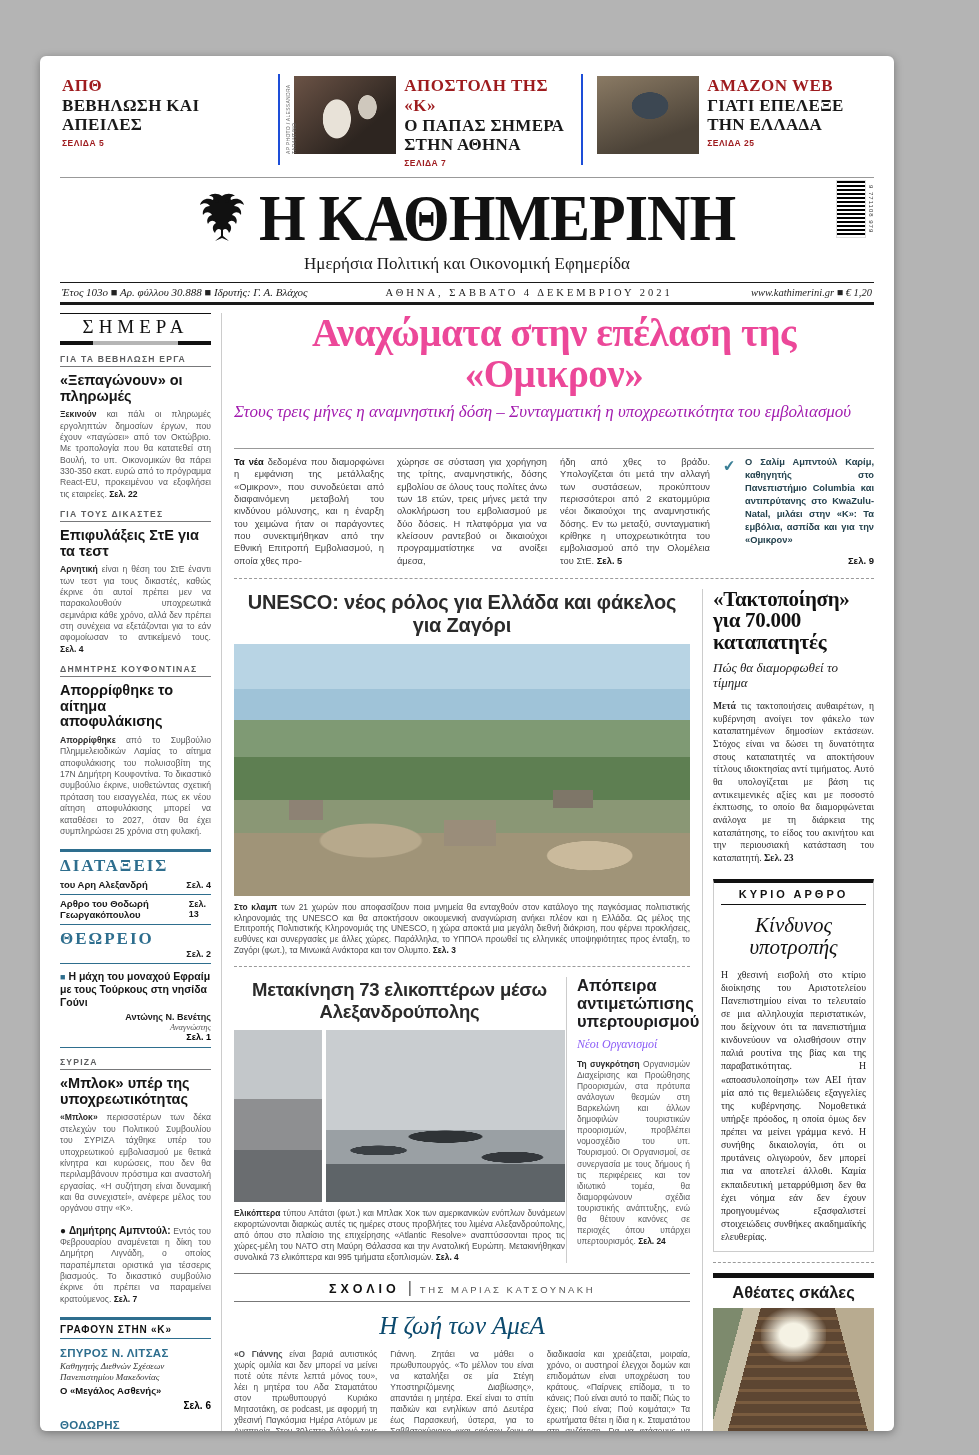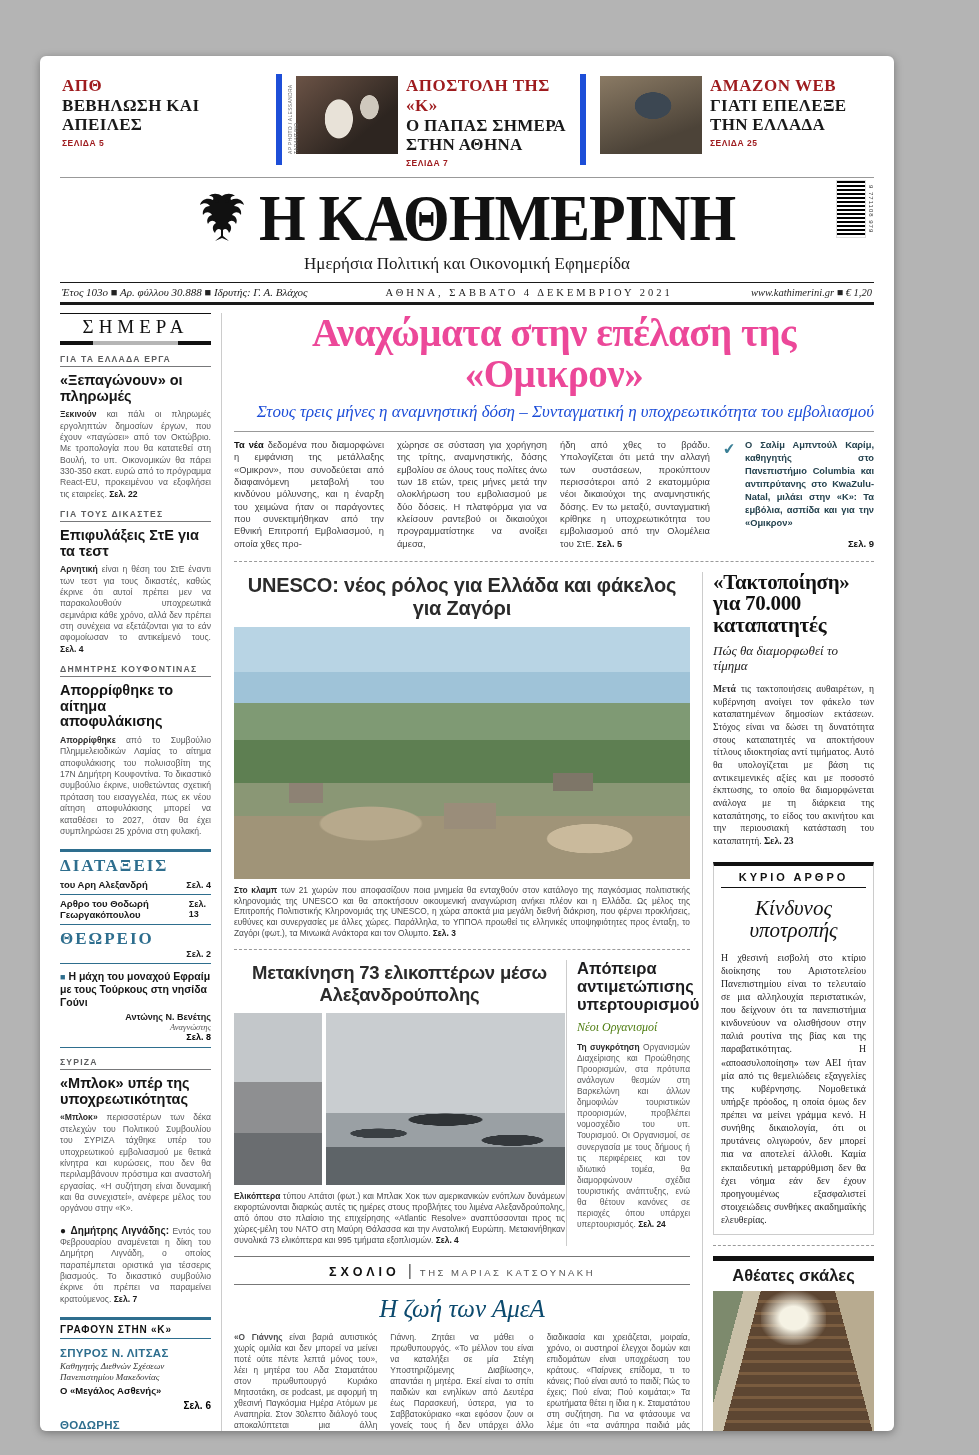--- a/index.html
+++ b/index.html
@@ -4,21 +4,21 @@
 <style>
   * { margin:0; padding:0; box-sizing:border-box; }
   html,body { background:#b4b4b4; font-family:"Liberation Sans",sans-serif; }
   .page { position:relative; width:979px; height:1455px; background:#b4b4b4; margin:0 auto; overflow:hidden; }
   .sheet { position:absolute; left:40px; top:56px; width:854px; height:1375px; background:#fff;
            border-radius:6px; box-shadow:0 2px 8px rgba(0,0,0,.35); padding:18px 20px 14px; overflow:hidden; }
 
   
   .promos { display:flex; align-items:stretch; border-bottom:1px solid #999; padding-bottom:12px; height:104px; }
   .promo { display:flex; gap:8px; align-items:flex-start; padding:2px 14px; }
-  .promo + .promo { border-left:6px solid #1d4ed8; }
+  .promo + .promo { border-left:2px solid #1d4ed8; }
   .promo-kicker { font-family:"Liberation Serif",serif; font-weight:bold; color:#9e1b1e; font-size:17px; letter-spacing:.5px; }
   .promo-title  { font-family:"Liberation Serif",serif; font-weight:bold; color:#1a1a1a; font-size:17px; line-height:1.12; letter-spacing:.3px; max-width:170px; }
   .promo-page   { font-size:8.5px; font-weight:bold; color:#9e1b1e; margin-top:4px; letter-spacing:.5px; }
   .promo-photo { width:102px; height:78px; flex:none; position:relative; }
   .photo-credit { position:absolute; left:-9px; top:2px; font-size:5px; color:#666; writing-mode:vertical-rl; transform:rotate(180deg); letter-spacing:.3px; }
   .pope   { background:radial-gradient(ellipse 36px 50px at 42% 55%, #e8e2d8 0 38%, transparent 40%),
             radial-gradient(ellipse 20px 26px at 72% 40%, #cfc8bd 0 45%, transparent 48%),
             linear-gradient(140deg,#6b5346,#2d2520 70%); }
   .amazon { background:radial-gradient(ellipse 30px 22px at 52% 38%, #3c4752 0 60%, transparent 62%),
             linear-gradient(160deg,#8a7a64,#4c4338 75%); }
@@ -69,21 +69,21 @@
   .bullet-item .bname { font-size:10px; font-weight:bold; color:#1a1a1a; }
   .grafoun-hd { border-top:3px solid #2e6e8e; margin-top:12px; padding:4px 0 3px; font-size:10px; font-weight:bold; letter-spacing:.8px; color:#111; border-bottom:1px solid #2e6e8e; }
   .author-blk { margin-top:8px; }
   .author-name { font-size:11.5px; font-weight:bold; color:#2e6e8e; letter-spacing:.3px; }
   .author-role { font-family:"Liberation Serif",serif; font-style:italic; font-size:9px; color:#333; line-height:1.25; margin:2px 0; }
   .author-piece { font-size:9.5px; font-weight:bold; color:#111; line-height:1.2; }
   .author-page { text-align:right; font-size:10px; font-weight:bold; margin-top:3px; }
 
   
   .lead-head { font-family:"Liberation Serif",serif; font-size:39px; color:#ec4899; text-align:center; letter-spacing:-.5px; line-height:1.05; }
-  .lead-sub { font-family:"Liberation Serif",serif; font-style:italic; font-size:17px; color:#1d4ed8; text-align:right; margin:7px 0 9px; }
+  .lead-sub { font-family:"Liberation Serif",serif; font-style:italic; font-size:17px; color:#a21caf; text-align:left; margin:7px 0 26px; }
   .lead-cols { display:flex; gap:13px; border-top:1px solid #999; padding-top:7px; }
   .lead-col { flex:1.07; font-size:9.3px; color:#3f3f41; line-height:1.33; text-align:justify; }
   .lead-col b.lead { color:#111; }
   .hl-col { flex:.92; position:relative; padding-left:22px; }
   .hl-text { font-size:9.3px; font-weight:bold; color:#24424e; line-height:1.4; }
   .check { position:absolute; left:0; top:0; color:#3a7f96; font-size:15px; transform:rotate(-6deg); }
   .hl-page { text-align:right; font-size:9.5px; font-weight:bold; color:#111; margin-top:8px; }
   .dashes { border-top:1.5px dashed #9a9a9a; margin:10px 0; }
 
   
@@ -197,21 +197,21 @@
 
     <div class="main">
 
       <div class="sidebar">
         <div class="simera-wrap">
           <div class="simera">ΣΗΜΕΡΑ</div>
           <div class="simera-bar"></div>
         </div>
 
         <div>
-          <div class="kicker">ΓΙΑ ΤΑ ΕΛΛΑΔΑ ΕΡΓΑ</div>
+          <div class="kicker">ΓΙΑ ΤΑ ΒΕΒΗΛΩΣΗ ΕΡΓΑ</div>
           <div class="sb-title">«Ξεπαγώνουν» οι πληρωμές</div>
           <div class="sb-body"><b class="lead">Ξεκινούν</b><span> και πάλι οι πληρωμές εργοληπτών δημοσίων έργων, που έχουν «παγώσει» από τον Οκτώβριο. Με τροπολογία που θα κατατεθεί στη Βουλή, το υπ. Οικονομικών θα πάρει 330-350 εκατ. ευρώ από το πρόγραμμα React-EU, προκειμένου να εξοφλήσει τις εταιρείες. </span><span class="pg">Σελ. 22</span></div>
         </div>
 
         <div>
           <div class="kicker">ΓΙΑ ΤΟΥΣ ΔΙΚΑΣΤΕΣ</div>
           <div class="sb-title">Επιφυλάξεις ΣτΕ για τα τεστ</div>
           <div class="sb-body"><b class="lead">Αρνητική</b><span> είναι η θέση του ΣτΕ έναντι των τεστ για τους δικαστές, καθώς έκρινε ότι αυτοί πρέπει μεν να παρακολουθούν υποχρεωτικά σεμινάρια κάθε χρόνο, αλλά δεν πρέπει στη συνέχεια να εξετάζονται για το εάν αφομοίωσαν το αντικείμενό τους. </span><span class="pg">Σελ. 4</span></div>
         </div>
 
@@ -235,31 +235,31 @@
 
         <div style="padding:4px 0 4px; border-bottom:1.5px solid #2e6e8e;">
           <div class="blue-title">ΘΕΩΡΕΙΟ</div>
           <div style="text-align:right;" class="bb-page">Σελ. 2</div>
         </div>
 
         <div class="letter">
           <div class="letter-title"><span class="sq">■</span><span>Η μάχη του μοναχού Εφραίμ με τους Τούρκους στη νησίδα Γούνι</span></div>
           <div class="letter-author">Αντώνης Ν. Βενέτης</div>
           <div class="letter-role">Αναγνώστης</div>
-          <div class="letter-page">Σελ. 8</div>
+          <div class="letter-page">Σελ. 1</div>
         </div>
 
         <div>
           <div class="kicker">ΣΥΡΙΖΑ</div>
           <div class="sb-title">«Μπλοκ» υπέρ της υποχρεωτικότητας</div>
           <div class="sb-body"><b class="lead">«Μπλοκ»</b><span> περισσοτέρων των δέκα στελεχών του Πολιτικού Συμβουλίου του ΣΥΡΙΖΑ τάχθηκε υπέρ του υποχρεωτικού εμβολιασμού με θετικά κίνητρα και κυρώσεις, που δεν θα περιλαμβάνουν πρόστιμα και αναστολή εργασίας. «Η συζήτηση είναι δυναμική και θα συνεχιστεί», ανέφερε μέλος του οργάνου στην «Κ».</span></div>
         </div>
 
         <div class="bullet-item">
-          <span class="bname">● Δημήτρης Λιγνάδης:</span><span> Εντός του Φεβρουαρίου αναμένεται η δίκη του Δημήτρη Λιγνάδη, ο οποίος παραπέμπεται οριστικά για τέσσερις βιασμούς. Το δικαστικό συμβούλιο έκρινε ότι πρέπει να παραμείνει κρατούμενος. </span><span class="pg">Σελ. 7</span>
+          <span class="bname">● Δημήτρης Αμπντούλ:</span><span> Εντός του Φεβρουαρίου αναμένεται η δίκη του Δημήτρη Λιγνάδη, ο οποίος παραπέμπεται οριστικά για τέσσερις βιασμούς. Το δικαστικό συμβούλιο έκρινε ότι πρέπει να παραμείνει κρατούμενος. </span><span class="pg">Σελ. 7</span>
         </div>
 
         <div class="grafoun-hd">ΓΡΑΦΟΥΝ ΣΤΗΝ «Κ»</div>
 
         <div class="author-blk">
           <div class="author-name">ΣΠΥΡΟΣ Ν. ΛΙΤΣΑΣ</div>
           <div class="author-role">Καθηγητής Διεθνών Σχέσεων Πανεπιστημίου Μακεδονίας</div>
           <div class="author-piece">Ο «Μεγάλος Ασθενής»</div>
           <div class="author-page">Σελ. 6</div>
         </div>
@@ -305,21 +305,21 @@
               <div style="flex:1;">
                 <div class="art-head" style="font-size:18.5px;">Μετακίνηση 73 ελικοπτέρων μέσω Αλεξανδρούπολης</div>
                 <div class="heli-wrap">
                   <div class="heli heli-left"></div>
                   <div class="heli"></div>
                 </div>
                 <div class="cap"><b class="lead">Ελικόπτερα</b><span> τύπου Απάτσι (φωτ.) και Μπλακ Χοκ των αμερικανικών ενόπλων δυνάμεων εκφορτώνονται διαρκώς αυτές τις ημέρες στους προβλήτες του λιμένα Αλεξανδρούπολης, από όπου στο πλαίσιο της επιχείρησης «Atlantic Resolve» αναπτύσσονται προς τις χώρες-μέλη του ΝΑΤΟ στη Μαύρη Θάλασσα και την Ανατολική Ευρώπη. Μετακινήθηκαν συνολικά 73 ελικόπτερα και 995 τμήματα εξοπλισμών. </span><span class="pg">Σελ. 4</span></div>
               </div>
               <div style="width:124px; flex:none; border-left:1px solid #ccc; padding-left:10px;">
                 <div style="font-size:16.5px; font-weight:bold; color:#1c1c1e; line-height:1.08;">Απόπειρα αντιμετώπισης υπερτουρισμού</div>
-                <div style="font-family:'Liberation Serif',serif; font-style:italic; font-size:12px; margin:6px 0 7px; color:#4d7c0f;">Νέοι Οργανισμοί</div>
+                <div style="font-family:'Liberation Serif',serif; font-style:italic; font-size:12px; margin:6px 0 7px; color:#8b5cf6;">Νέοι Οργανισμοί</div>
                 <div class="sb-body" style="font-size:8.4px;"><b class="lead">Τη συγκρότηση</b><span> Οργανισμών Διαχείρισης και Προώθησης Προορισμών, στα πρότυπα ανάλογων θεσμών στη Βαρκελώνη και άλλων δημοφιλών τουριστικών προορισμών, προβλέπει νομοσχέδιο του υπ. Τουρισμού. Οι Οργανισμοί, σε συνεργασία με τους δήμους ή τις περιφέρειες και τον ιδιωτικό τομέα, θα διαμορφώνουν σχέδια τουριστικής ανάπτυξης, ενώ θα θέτουν κανόνες σε περιοχές όπου υπάρχει υπερτουρισμός. </span><span class="pg">Σελ. 24</span></div>
               </div>
             </div>
 
             <div class="sxolio">
               <div class="sx-hd">
                 <span class="sx-label">ΣΧΟΛΙΟ</span>
                 <span class="sx-sep">|</span>
                 <span class="sx-byline">ΤΗΣ ΜΑΡΙΑΣ ΚΑΤΣΟΥΝΑΚΗ</span>
               </div>

